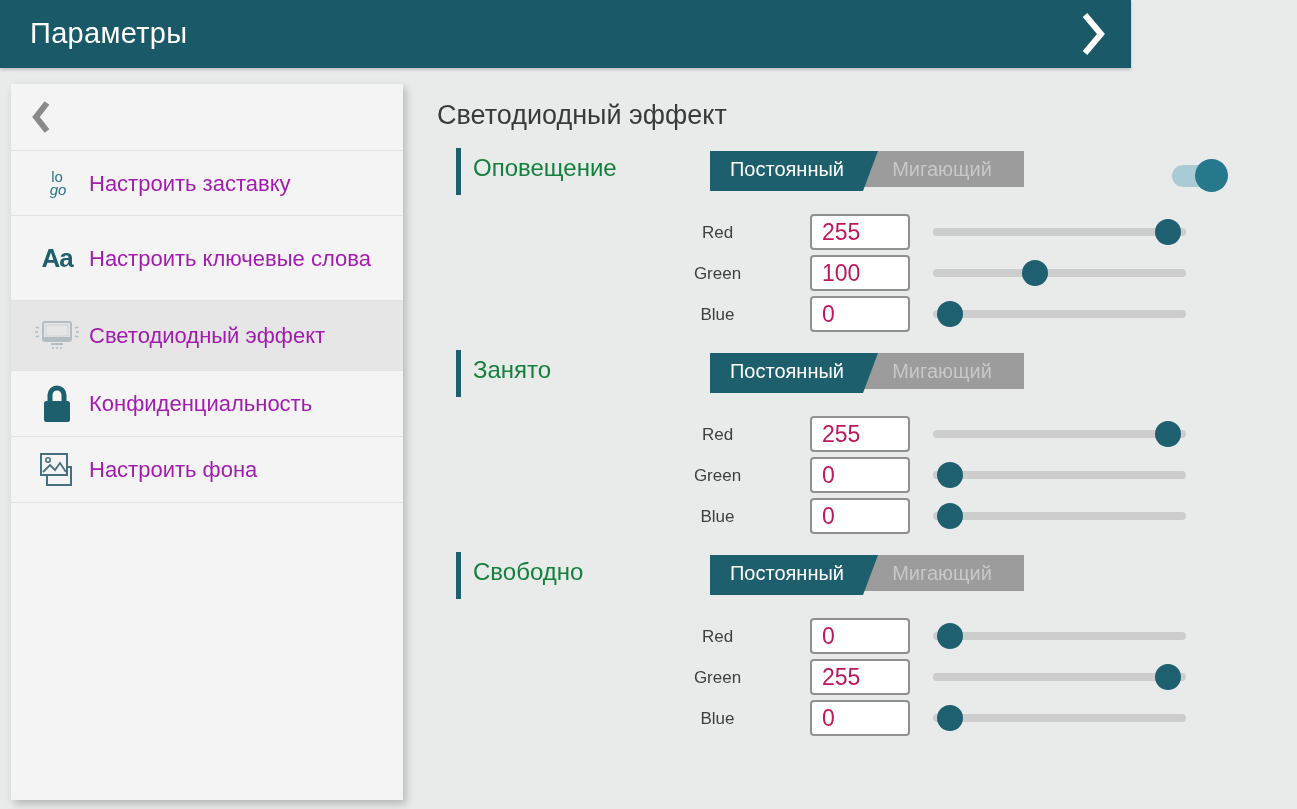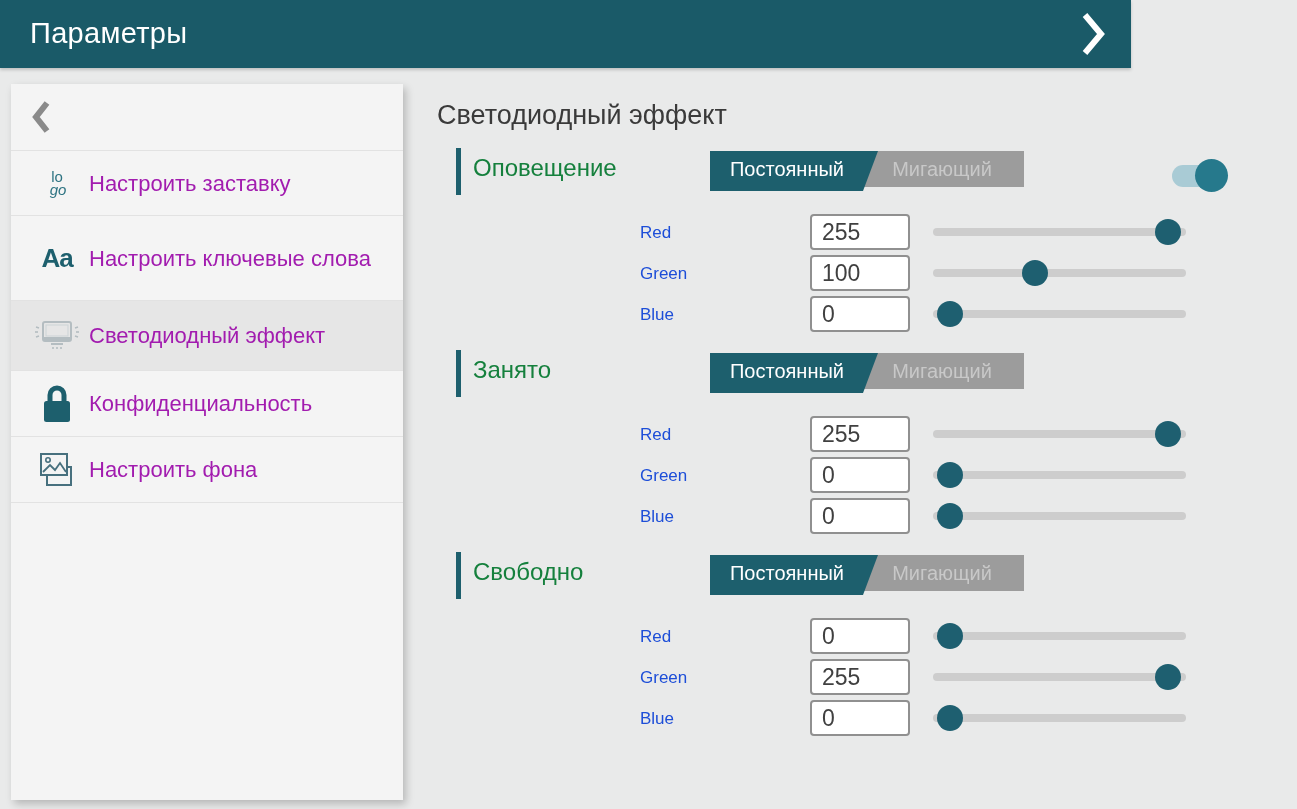--- a/index.html
+++ b/index.html
@@ -65,27 +65,27 @@
     padding-right:14px;box-sizing:border-box;z-index:2;cursor:pointer;
   }
   
   .toggle{position:absolute;left:735px;top:10px;width:56px;height:38px;cursor:pointer;}
   .tg-track{position:absolute;left:0;top:9px;width:42px;height:22px;border-radius:11px;background:#a9cbd5;}
   .tg-thumb{position:absolute;left:23px;top:3px;width:33px;height:33px;border-radius:50%;background:#26798c;}
   
   .rgb-row{position:absolute;left:0;width:860px;height:36px;}
   .rgb-row.r0{top:68px}.rgb-row.r1{top:109px}.rgb-row.r2{top:150px}
   .rgb-label{
-    position:absolute;left:203px;width:155px;text-align:left;
-    font-size:17px;color:#1d4ed8;line-height:38px;
+    position:absolute;left:203px;width:155px;text-align:center;
+    font-size:17px;color:#404040;line-height:38px;
   }
   .rgb-input{
     position:absolute;left:373px;top:0;width:100px;height:36px;box-sizing:border-box;
     border:2px solid #909090;border-radius:4px;background:#ffffff;
-    font-family:"Liberation Sans",sans-serif;font-size:23px;color:#404040;
+    font-family:"Liberation Sans",sans-serif;font-size:23px;color:#be185d;
     padding:0 0 0 10px;outline:none;
   }
   .slider{position:absolute;left:496px;top:0;width:253px;height:36px;cursor:pointer;}
   .sl-track{position:absolute;left:0;top:14px;width:253px;height:8px;border-radius:4px;background:#cdcdcd;}
   .sl-thumb{position:absolute;top:5px;width:26px;height:26px;border-radius:50%;background:#1e5f70;}
   .s1{top:146px}.s2{top:348px}.s3{top:550px}
 </style>
 </head>
 <body>
 

